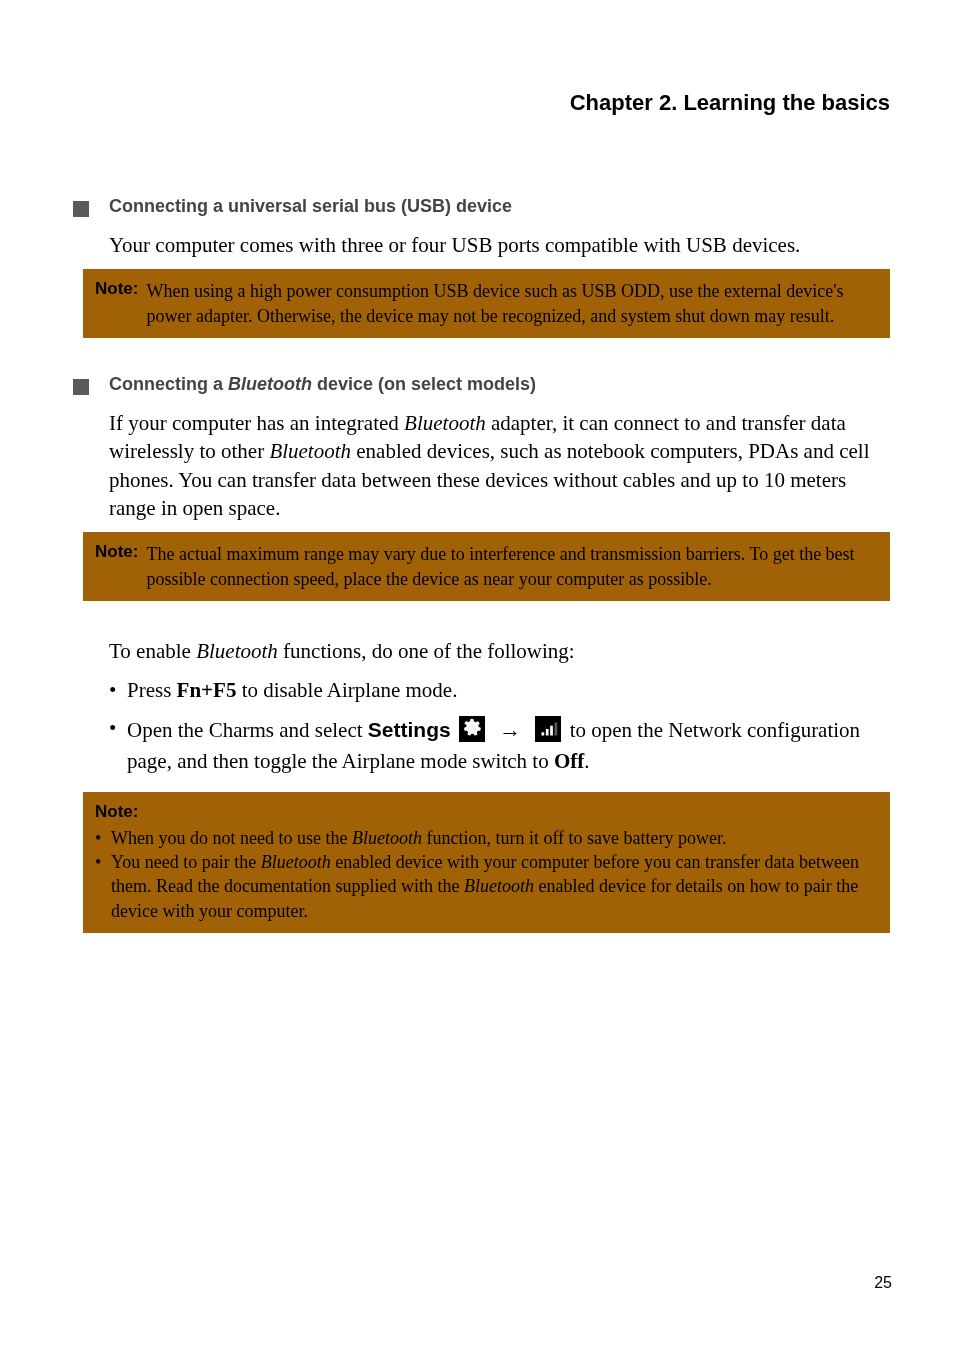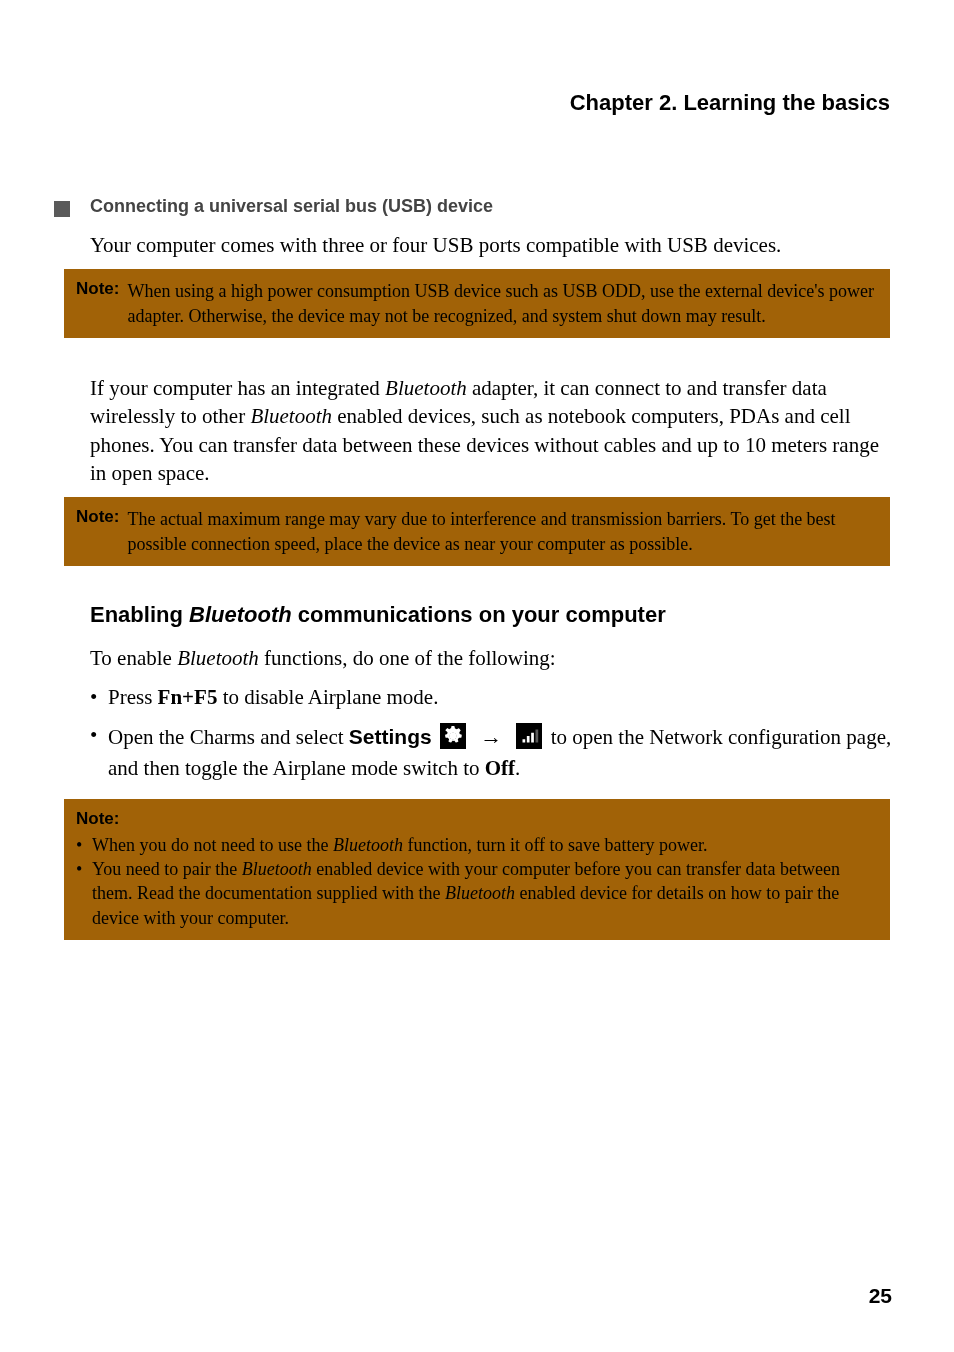--- a/index.html
+++ b/index.html
@@ -5,21 +5,21 @@
   * { box-sizing: border-box; margin: 0; padding: 0; }
   html, body { width: 954px; height: 1352px; background: #ffffff; }
   body {
     font-family: Georgia, "Times New Roman", serif;
     color: #000;
     position: relative;
   }
   .page {
     width: 954px;
     height: 1352px;
-    padding: 90px 54px 0 54px;
+    padding: 90px 54px 0 73px;
     position: relative;
   }
   .chapter-header {
     font-family: Arial, Helvetica, sans-serif;
     font-weight: bold;
     font-size: 22px;
     text-align: right;
     margin-bottom: 80px;
     padding-right: 10px;
   }
@@ -119,25 +119,25 @@
     height: 26px;
     vertical-align: -5px;
     margin: 0 3px;
   }
   .arrow {
     font-size: 22px;
     margin: 0 6px;
   }
   .page-number {
     position: absolute;
-    bottom: 44px;
+    bottom: 60px;
     right: 62px;
     font-family: Arial, Helvetica, sans-serif;
-    font-weight: bold;
-    font-size: 21px;
+    font-weight: normal;
+    font-size: 16px;
   }
   .note-box.last { margin-bottom: 0; }
 </style>
 </head>
 <body>
 
 <div class="page">
 
   <div class="chapter-header">Chapter 2. Learning the basics</div>
 
@@ -149,34 +149,37 @@
     <div class="body-text">Your computer comes with three or four USB ports compatible with USB devices.</div>
     <div class="note-box">
       <div class="note-row">
         <div class="note-label">Note:</div>
         <div class="note-text">When using a high power consumption USB device such as USB ODD, use the external device's power adapter. Otherwise, the device may not be recognized, and system shut down may result.</div>
       </div>
     </div>
   </div>
 
   <div class="section">
+    <div class="section-heading">
+      <div class="bullet-square"></div>
+      <div class="section-title">
+        <span>Connecting a </span><span class="italic">Bluetooth</span><span> device (on select models)</span>
+      </div>
+    </div>
     <div class="body-text">
       <span>If your computer has an integrated </span><span class="italic">Bluetooth</span><span> adapter, it can connect to and transfer data wirelessly to other </span><span class="italic">Bluetooth</span><span> enabled devices, such as notebook computers, PDAs and cell phones. You can transfer data between these devices without cables and up to 10 meters range in open space.</span>
     </div>
     <div class="note-box">
       <div class="note-row">
         <div class="note-label">Note:</div>
         <div class="note-text">The actual maximum range may vary due to interference and transmission barriers. To get the best possible connection speed, place the device as near your computer as possible.</div>
       </div>
     </div>
   </div>
 
-  <div class="sub-heading">
-    <span>Enabling </span><span class="italic">Bluetooth</span><span> communications on your computer</span>
-  </div>
   <div class="body-text">
     <span>To enable </span><span class="italic">Bluetooth</span><span> functions, do one of the following:</span>
   </div>
   <ul class="body-list">
     <li>
       <span class="bul">•</span>
       <span class="content">
         <span>Press </span><span class="bold">Fn+F5</span><span> to disable Airplane mode.</span>
       </span>
     </li>

